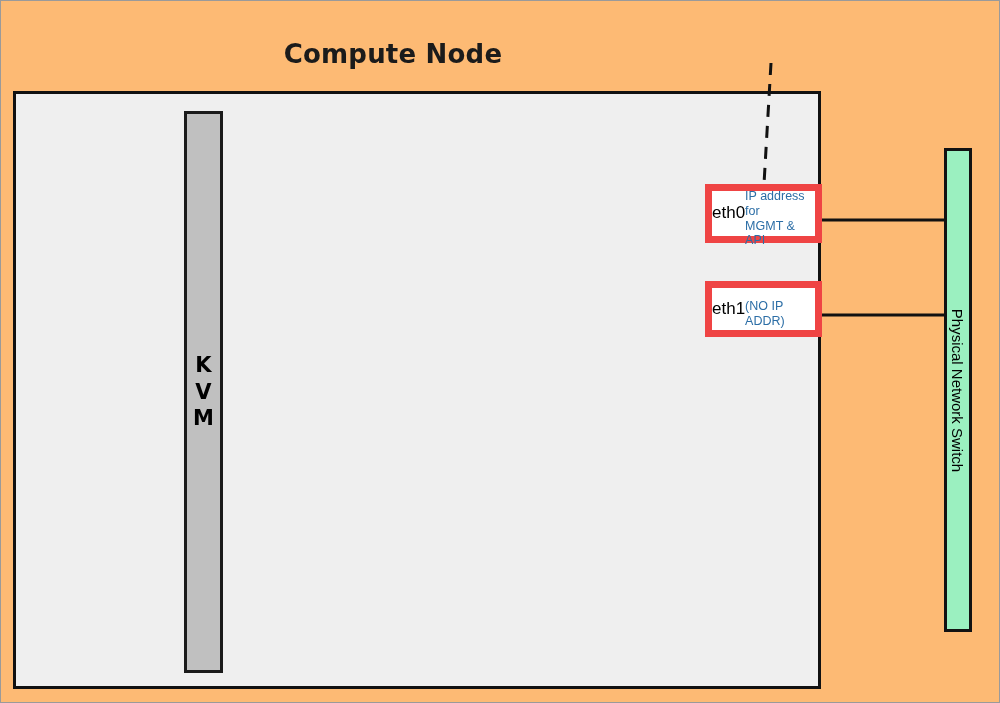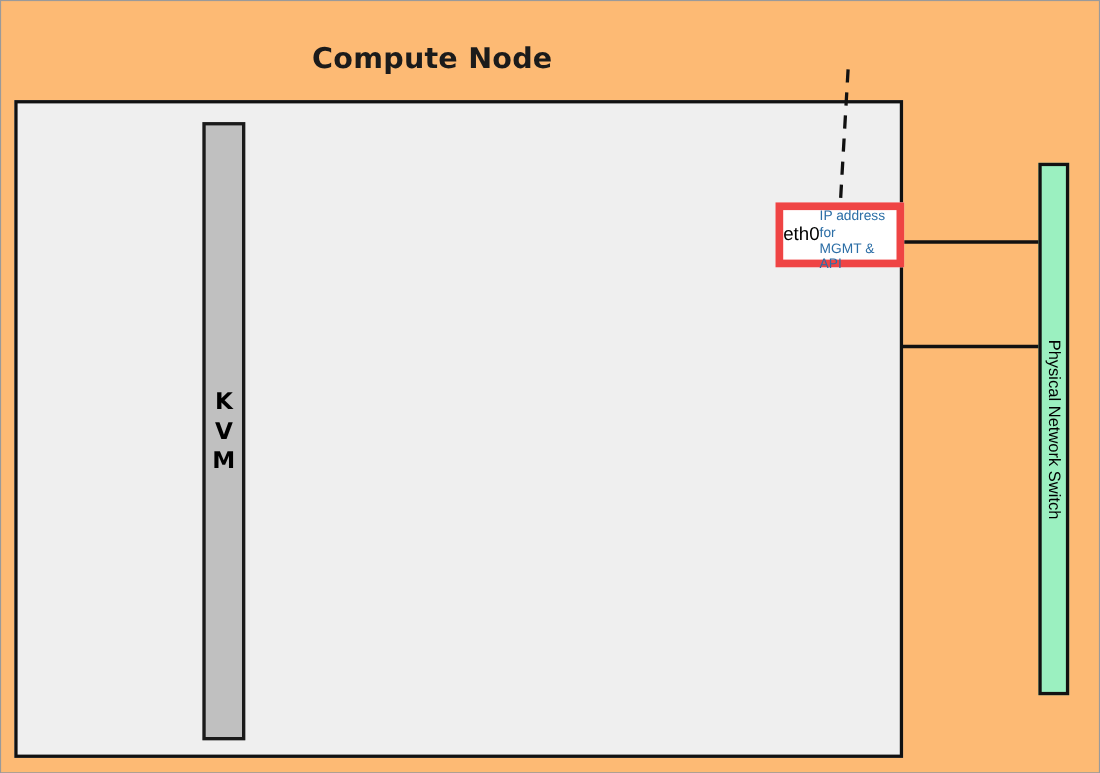--- a/index.html
+++ b/index.html
@@ -162,18 +162,22 @@
     <path d="M 818 314 L 948 314" stroke="#111111" stroke-width="3.2" fill="none"></path>
   </svg>
 
 
   <div id="eth0-box" class="nic-box">
     <div class="nic-name">eth0</div>
     <div class="nic-sub">IP address for
 MGMT &amp; API</div>
   </div>
 
+  <div id="eth1-box" class="nic-box">
+    <div class="nic-name">eth1</div>
+    <div class="nic-sub">(NO IP ADDR)</div>
+  </div>
 
   <div id="switch-box">
     <div id="switch-label">Physical Network Switch</div>
   </div>
 
 </div>
 
 </body></html>

